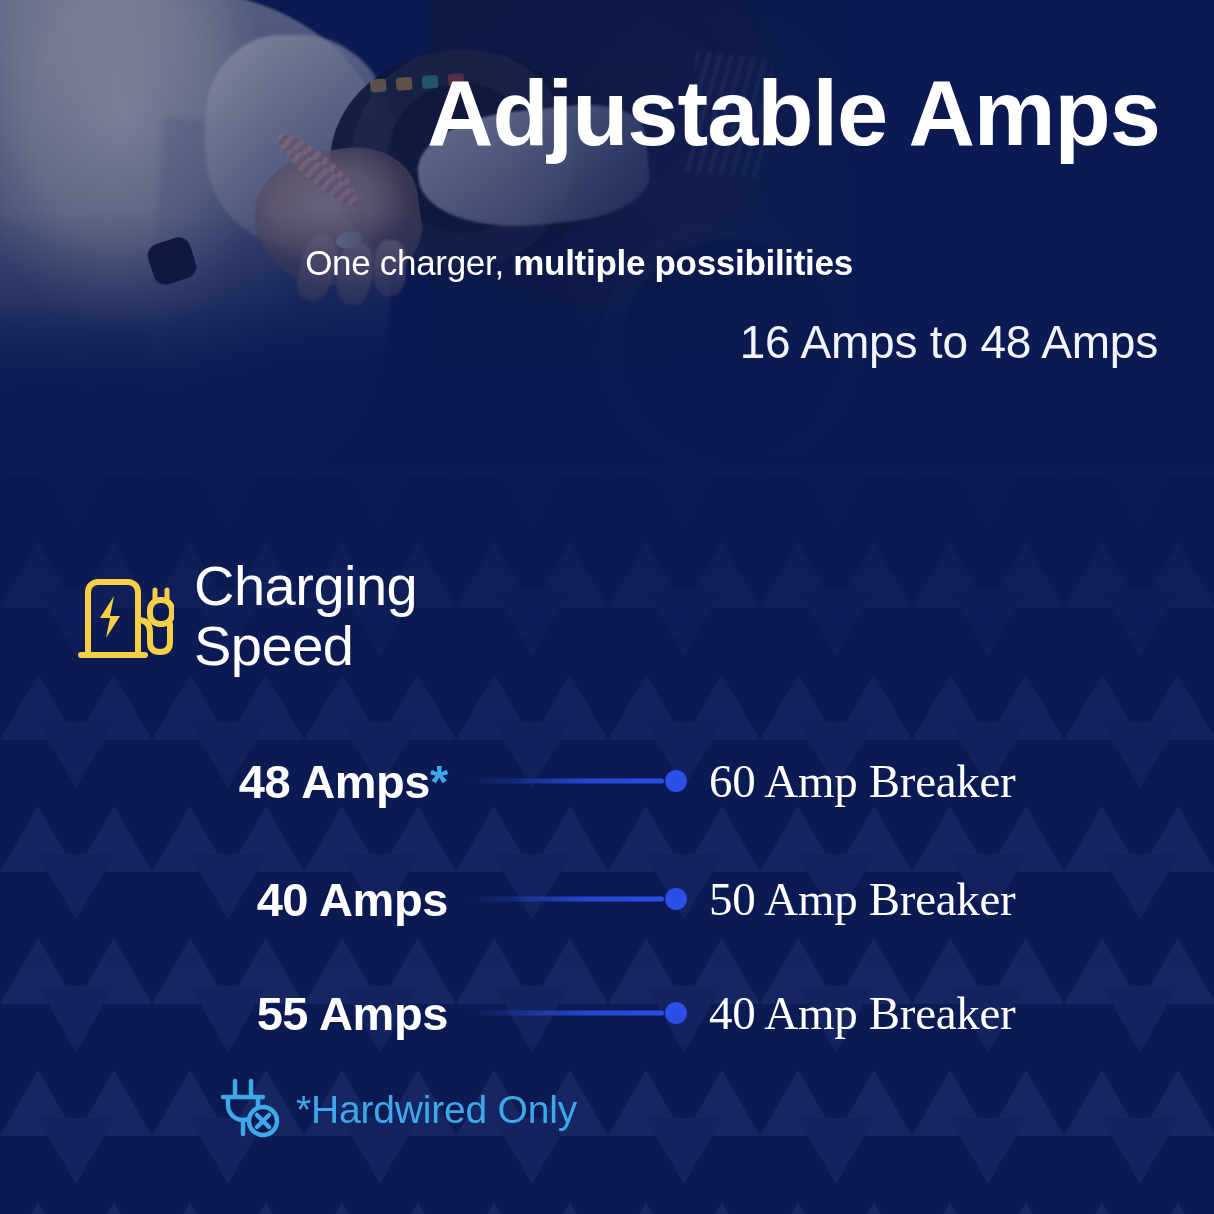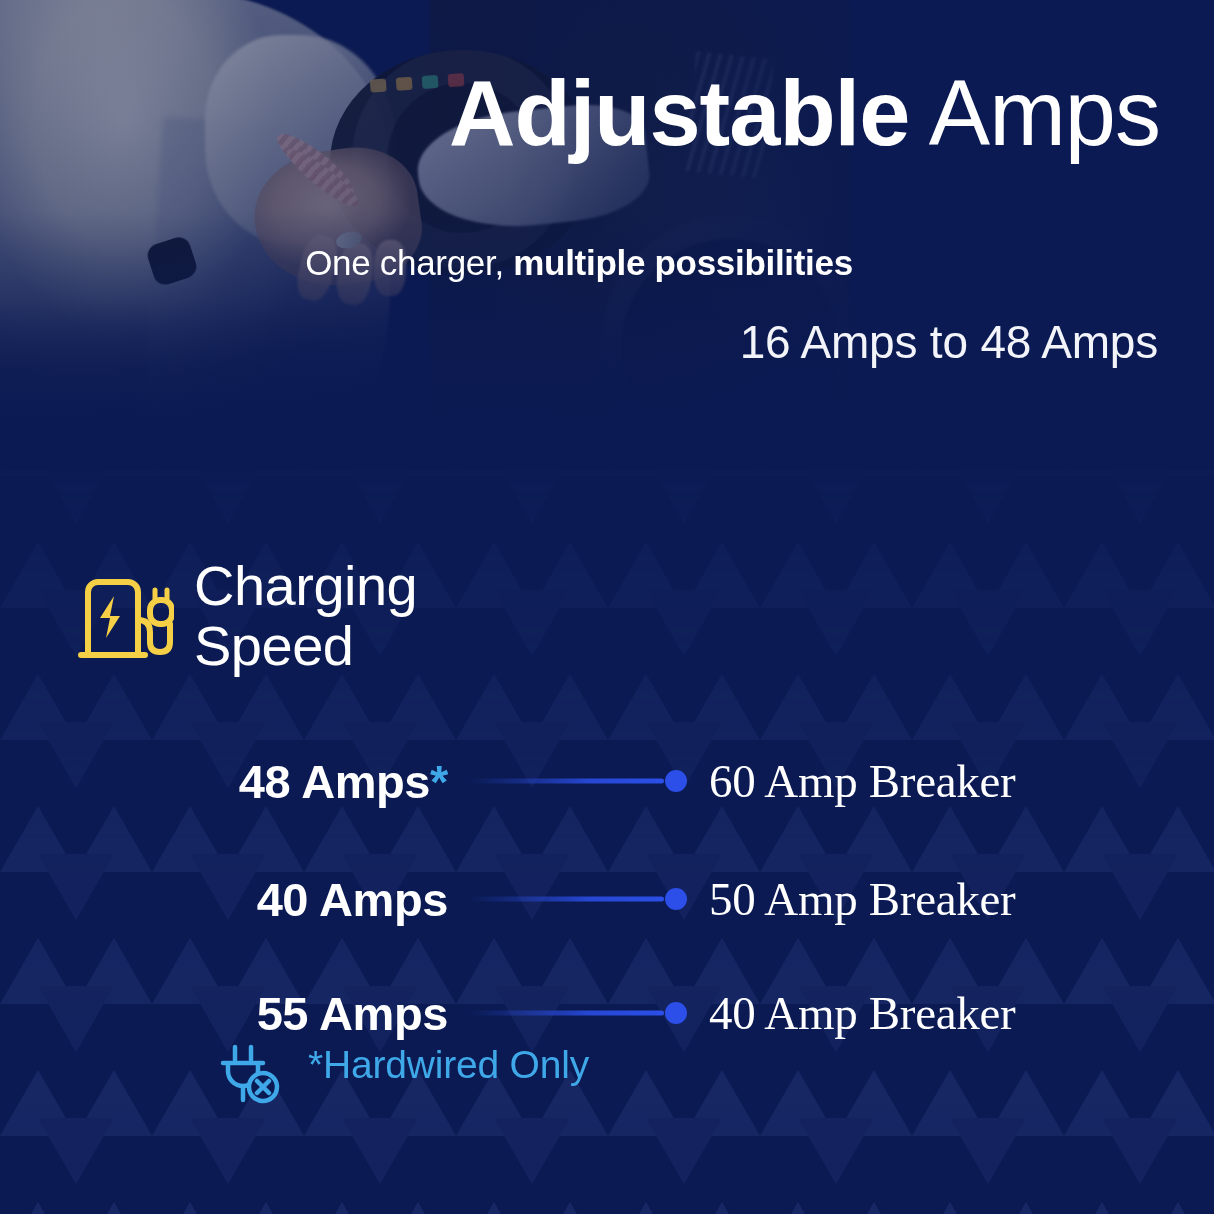--- a/index.html
+++ b/index.html
@@ -189,21 +189,21 @@
   .title {
     position:absolute; left:0; top:66px; width:1160px;
     text-align:right;
     color:#ffffff;
     font-size:92px;
     line-height:1.04;
     letter-spacing:-1px;
     white-space:nowrap;
   }
   .title .bold { font-weight:700; }
-  .title .light { font-weight:400; }
+  .title .light { font-weight:700; }
 
   .subtitle {
     position:absolute; left:0; top:243px; width:1158px;
     text-align:center;
     color:#ffffff;
     font-size:35px;
     line-height:1.16;
     letter-spacing:-0.3px;
     white-space:nowrap;
   }
@@ -288,22 +288,22 @@
     color:#ffffff;
     font-size:47px;
     font-weight:300;
     letter-spacing:-0.3px;
     white-space:nowrap;
     font-family:Liberation Serif, serif;
   }
 
   
   .footnote {
-    position:absolute; left:218px; top:1043px;
-    display:flex; align-items:flex-start; gap:28px;
+    position:absolute; left:218px; top:1077px;
+    display:flex; align-items:center; gap:16px;
   }
   .footnote .ftext {
     color:#3fa8e8;
     font-size:39px;
     font-weight:300;
     letter-spacing:-0.2px;
     white-space:nowrap;
   }
 </style>
 </head>

